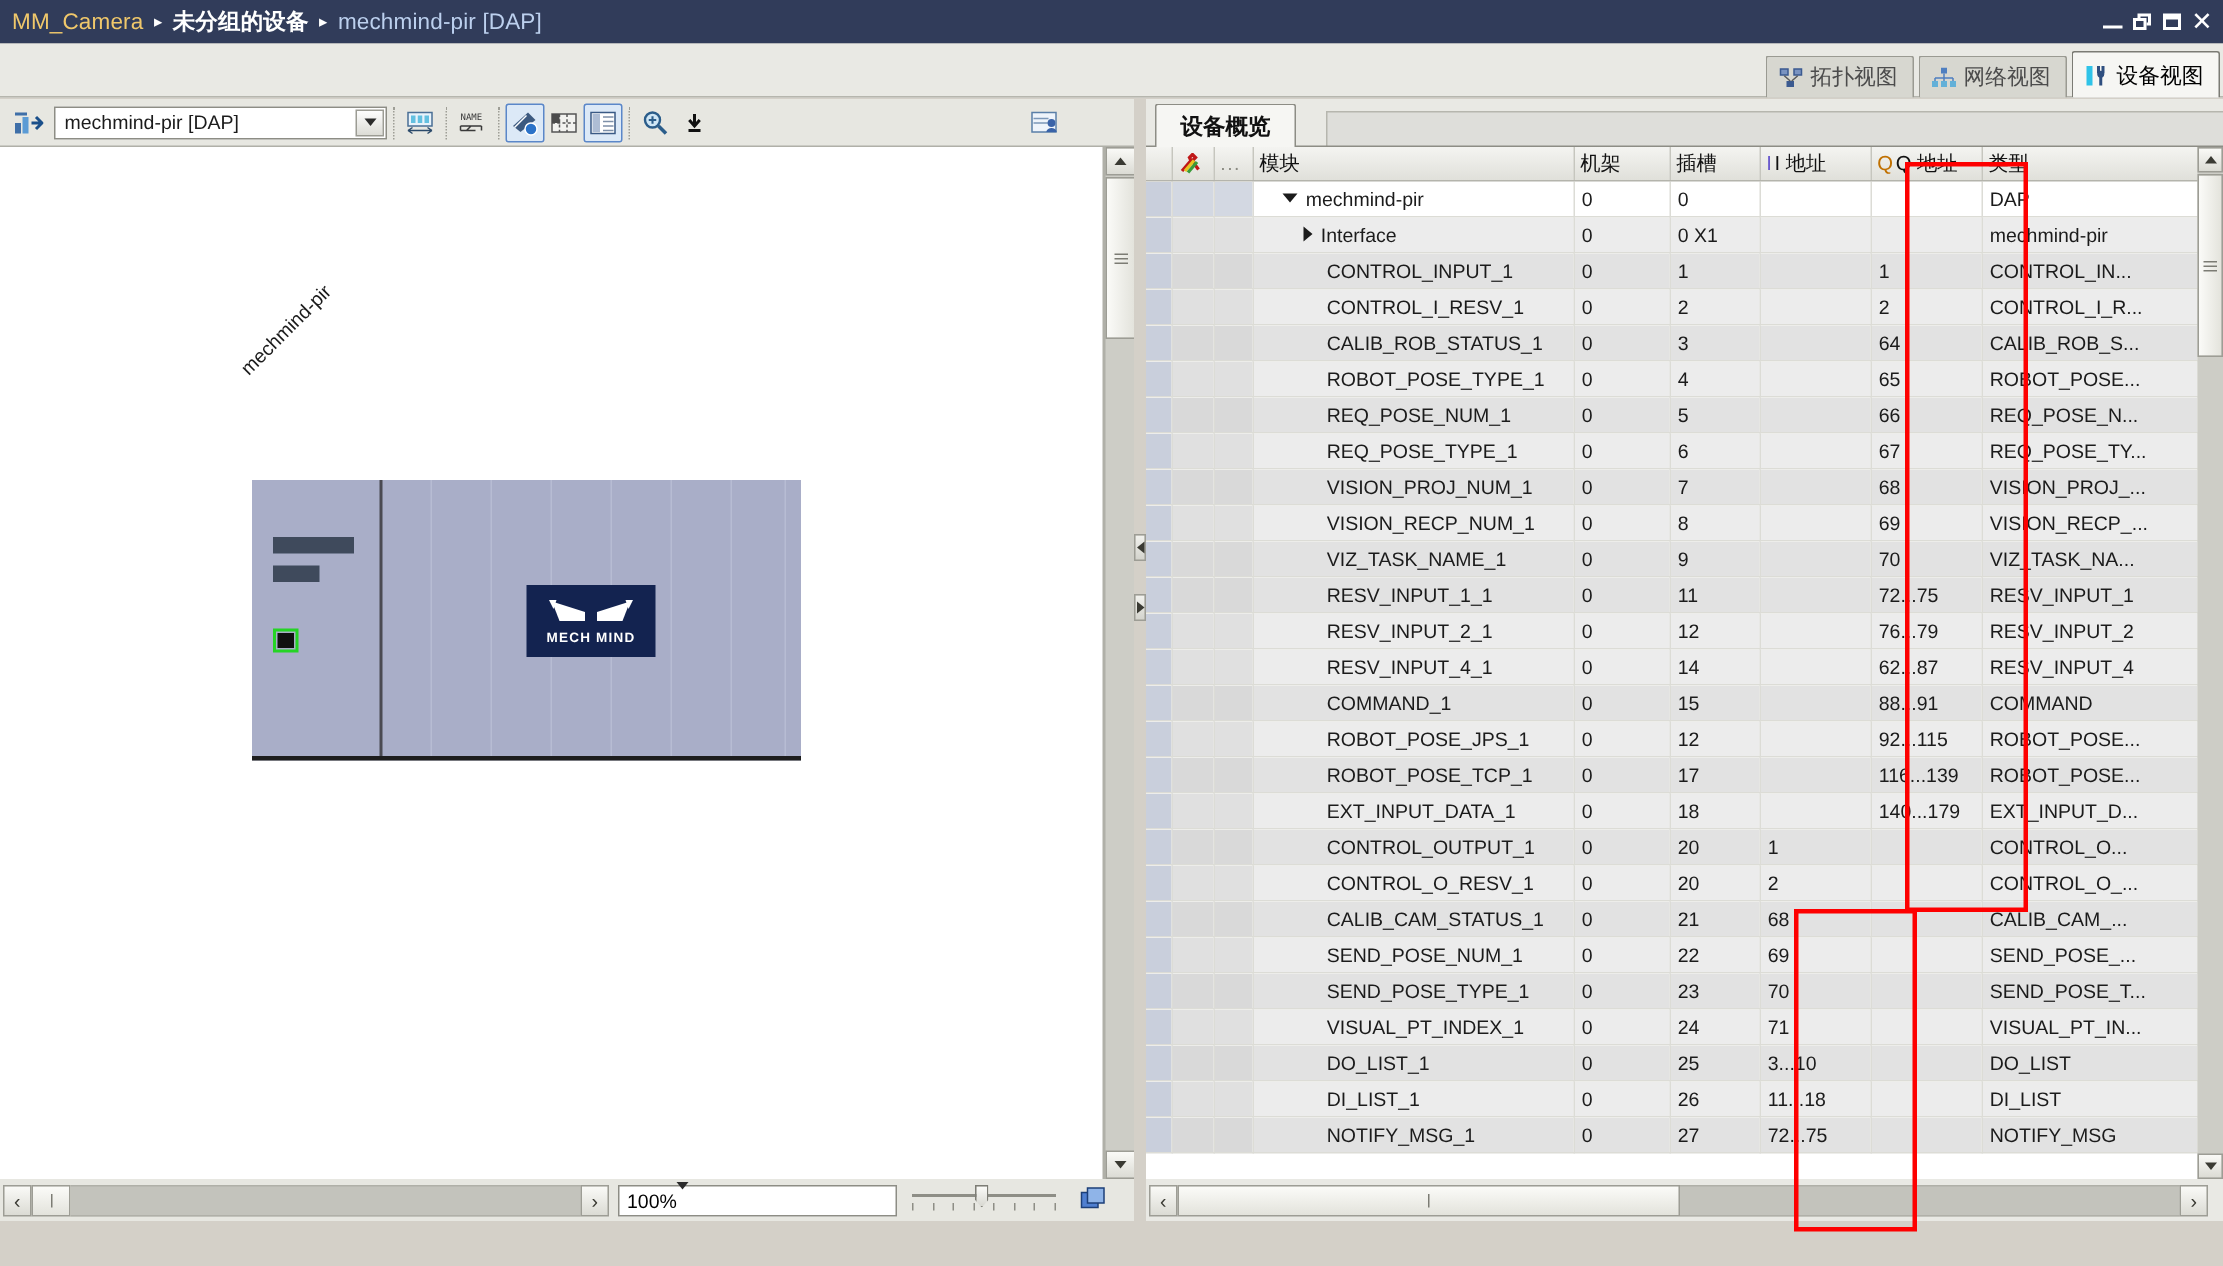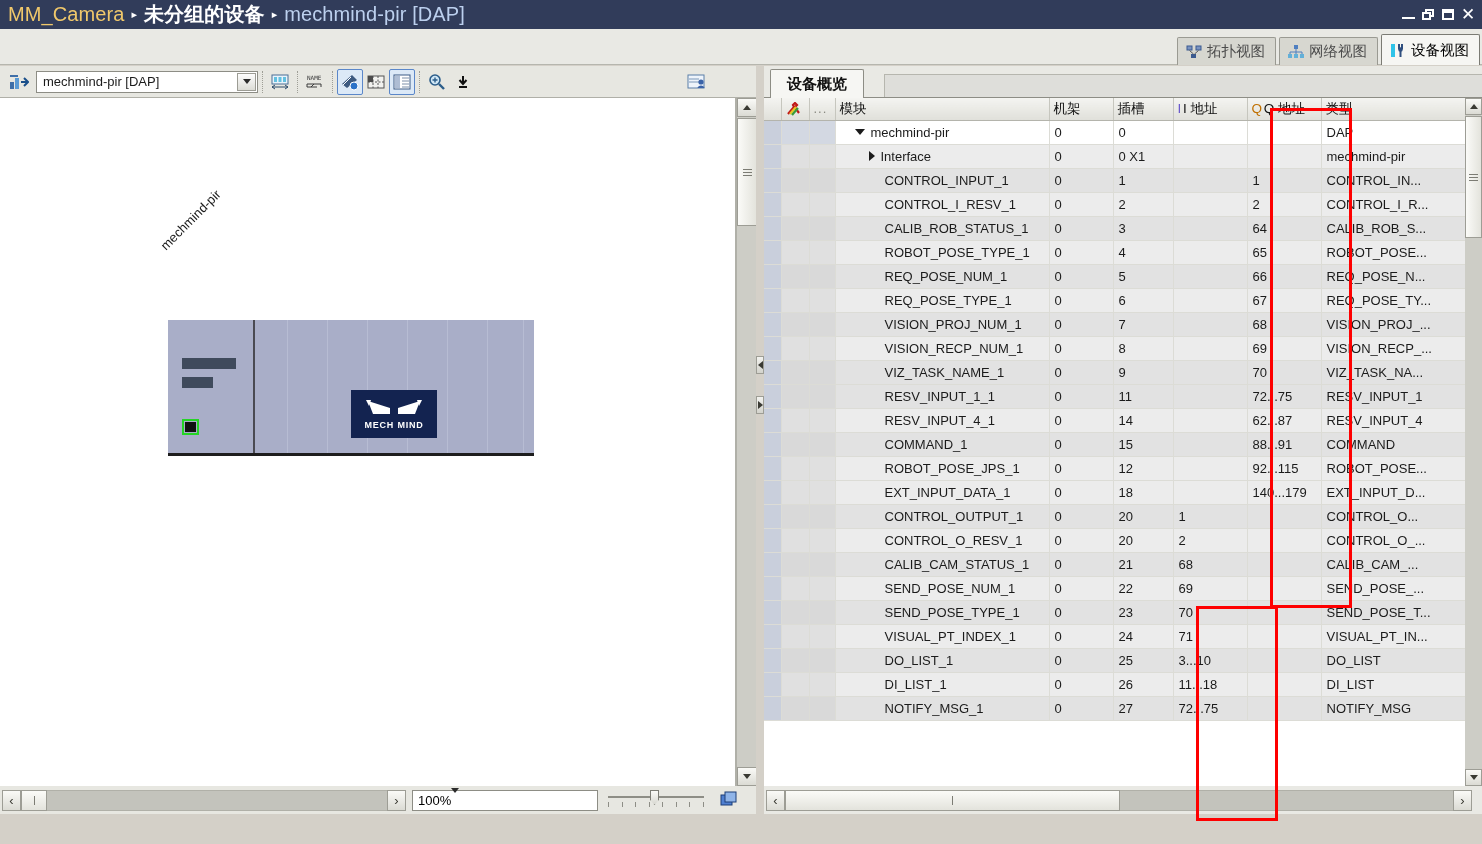--- a/index.html
+++ b/index.html
@@ -13,21 +13,21 @@
   }
   #app { position: relative; width: 1482px; height: 844px; background: #d4d0c8; }
 
   
   .titlebar {
     position: absolute; left: 0; top: 0; width: 1482px; height: 29px;
     background: #313c5a; color: #ffffff;
     display: flex; align-items: center;
   }
   .crumbs { display: flex; align-items: center; padding-left: 8px; gap: 7px; }
-  .crumb { font-size: 20px; letter-spacing: .1px; white-space: nowrap; }
+  .crumb { font-size: 15px; letter-spacing: .1px; white-space: nowrap; }
   .crumb.c1 { color: #f0c86b; }
   .crumb.c2 { color: #ffffff; font-weight: bold; }
   .crumb.c3 { color: #bcd0ee; }
   .crumb-sep { color: #ffffff; font-size: 11px; }
   .wincontrols {
     position: absolute; right: 4px; top: 0; height: 29px;
     display: flex; align-items: center; gap: 0px;
   }
   .wc { width: 20px; height: 29px; display: flex; align-items: center; justify-content: center; }
   .wc-min { width: 13px; height: 2px; background: #fff; margin-top: 7px; }
@@ -83,21 +83,21 @@
     position: absolute; left: 0; top: 32px; width: 736px; height: 688px;
     background: #ffffff; border-right: 1px solid #b0b0a8;
     overflow: hidden;
   }
   .devlabel {
     position: absolute; left: 168px; top: 140px;
     transform: rotate(-45deg); transform-origin: left bottom;
     font-size: 13px; color: #1b1b1b; white-space: nowrap;
   }
   .rack {
-    position: absolute; left: 168px; top: 222px; width: 366px; height: 136px;
+    position: absolute; left: 168px; top: 222px; width: 366px; height: 187px;
     background: #a9aec8; border-bottom: 3px solid #1d1d1d;
   }
   .rack-slots { position: absolute; left: 87px; top: 0; right: 0; bottom: 0; }
   .rack-slots i { position: absolute; top: 0; bottom: 0; width: 1px; background: #b7bcd3; }
   .rack-divider { position: absolute; left: 85px; top: 0; bottom: 0; width: 2px; background: #4a4a52; }
   .bar1 { position: absolute; left: 14px; top: 38px; width: 54px; height: 11px; background: #3f4a5c; }
   .bar2 { position: absolute; left: 14px; top: 57px; width: 31px; height: 11px; background: #3f4a5c; }
   .port { position: absolute; left: 14px; top: 99px; width: 17px; height: 16px; border: 2px solid #25d425; }
   .port i { position: absolute; left: 1px; top: 1px; width: 11px; height: 10px; background: #111; }
   .logo {
@@ -700,20 +700,36 @@
               <td>72...75</td>
               <td>RESV_INPUT_1</td>
             </tr>
             <tr class="r-odd">
               <td class="c-pick"></td>
               <td class="c-g1"></td>
               <td class="c-g2"></td>
               <td>
                 <div class="mod-cell ind2">
                   <span style="width: 10px; margin-right: 6px; display: inline-block;"></span>
+                  <span>RESV_INPUT_2_1</span>
+                </div>
+              </td>
+              <td>0</td>
+              <td>12</td>
+              <td></td>
+              <td>76...79</td>
+              <td>RESV_INPUT_2</td>
+            </tr>
+            <tr class="r-odd">
+              <td class="c-pick"></td>
+              <td class="c-g1"></td>
+              <td class="c-g2"></td>
+              <td>
+                <div class="mod-cell ind2">
+                  <span style="width: 10px; margin-right: 6px; display: inline-block;"></span>
                   <span>RESV_INPUT_4_1</span>
                 </div>
               </td>
               <td>0</td>
               <td>14</td>
               <td></td>
               <td>62...87</td>
               <td>RESV_INPUT_4</td>
             </tr>
             <tr class="r-even">
@@ -739,20 +755,36 @@
               <td>
                 <div class="mod-cell ind2">
                   <span style="width: 10px; margin-right: 6px; display: inline-block;"></span>
                   <span>ROBOT_POSE_JPS_1</span>
                 </div>
               </td>
               <td>0</td>
               <td>12</td>
               <td></td>
               <td>92...115</td>
+              <td>ROBOT_POSE...</td>
+            </tr>
+            <tr class="r-even">
+              <td class="c-pick"></td>
+              <td class="c-g1"></td>
+              <td class="c-g2"></td>
+              <td>
+                <div class="mod-cell ind2">
+                  <span style="width: 10px; margin-right: 6px; display: inline-block;"></span>
+                  <span>ROBOT_POSE_TCP_1</span>
+                </div>
+              </td>
+              <td>0</td>
+              <td>17</td>
+              <td></td>
+              <td>116...139</td>
               <td>ROBOT_POSE...</td>
             </tr>
             <tr class="r-odd">
               <td class="c-pick"></td>
               <td class="c-g1"></td>
               <td class="c-g2"></td>
               <td>
                 <div class="mod-cell ind2">
                   <span style="width: 10px; margin-right: 6px; display: inline-block;"></span>
                   <span>EXT_INPUT_DATA_1</span>

